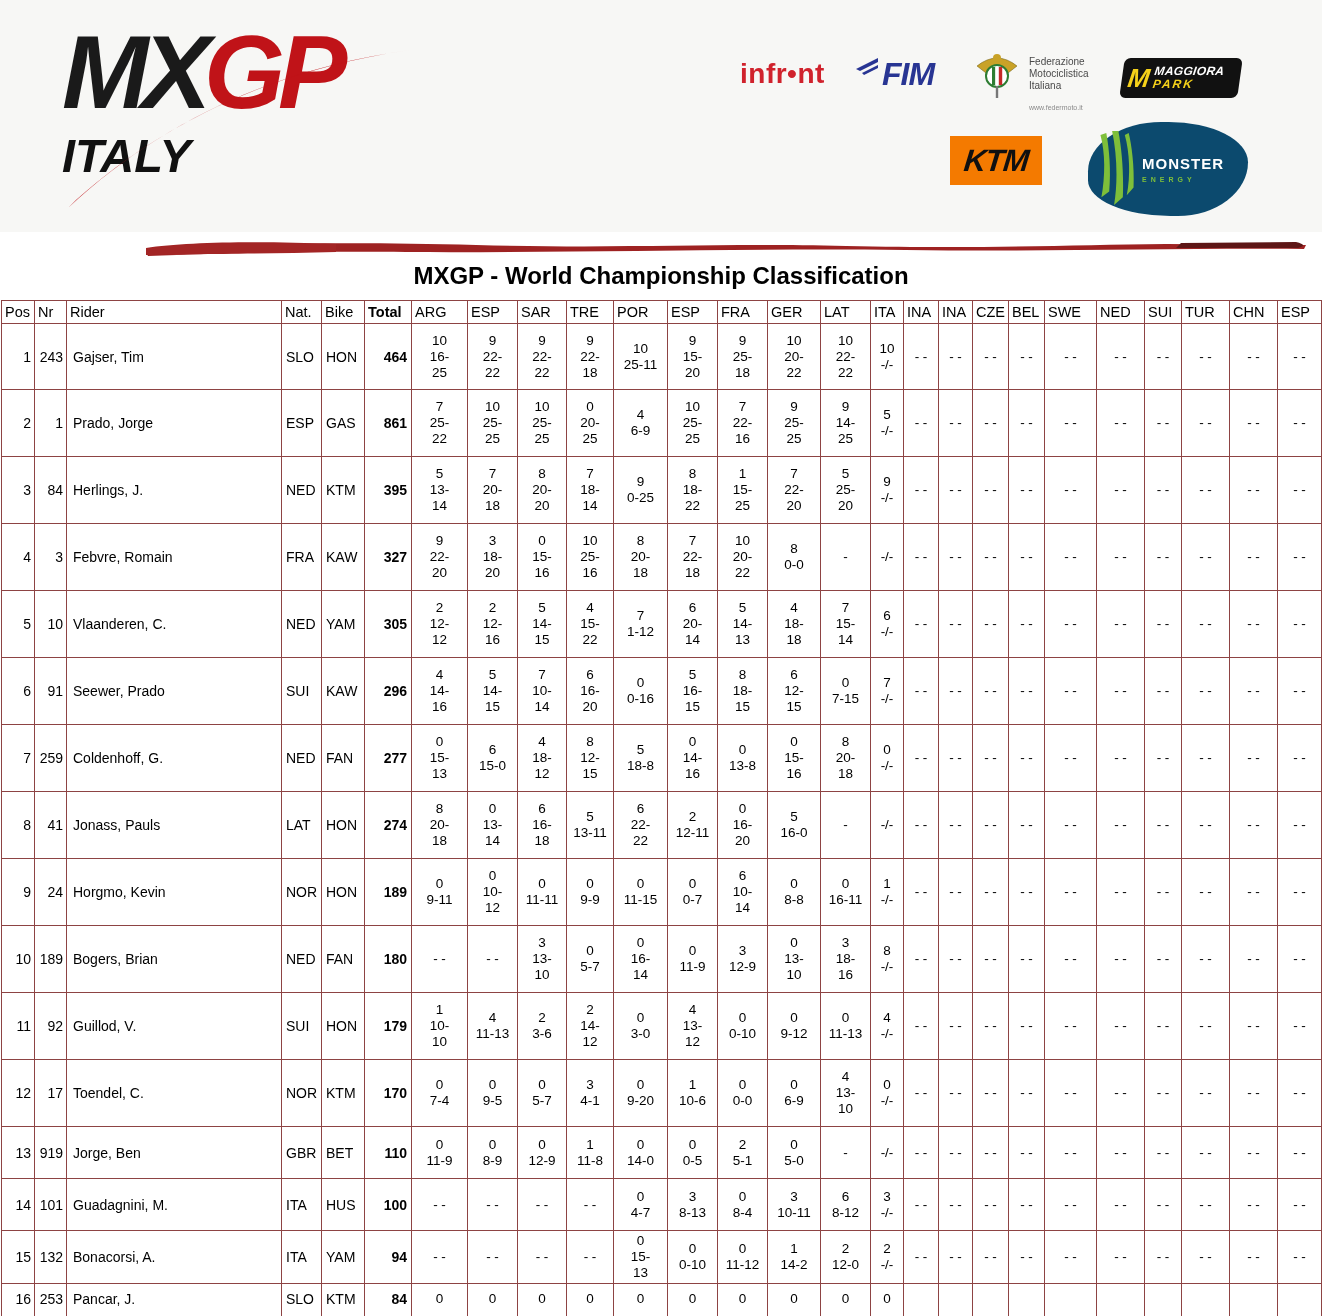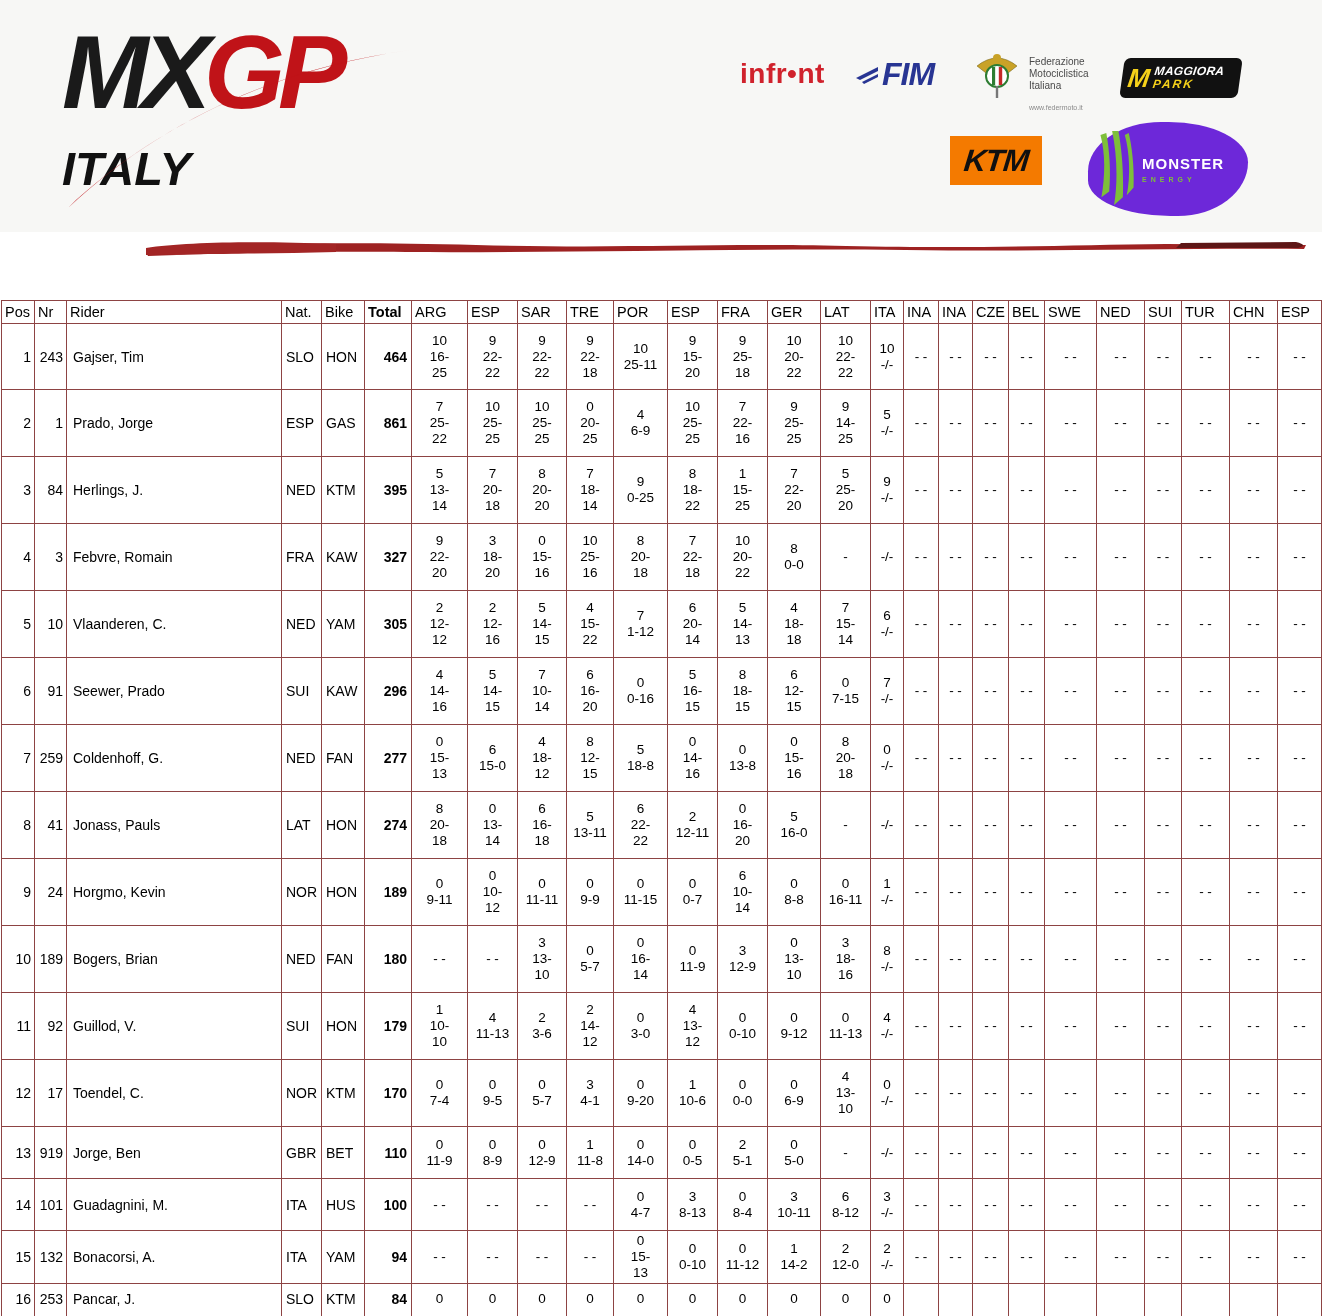--- a/index.html
+++ b/index.html
@@ -16,41 +16,41 @@
   .page{position:relative;width:1322px;height:1316px;overflow:hidden;background:#fff;}
 
   
   .hdr{position:absolute;left:0;top:0;width:1322px;height:232px;background:#f7f7f5;}
 
   .mxgp-logo{position:absolute;left:62px;top:22px;width:370px;}
   .mxgp-word{font-size:104px;font-weight:900;font-style:italic;letter-spacing:-7px;line-height:0.98;white-space:nowrap;}
   .mxgp-word .mx{color:#1a1a1a;}
   .mxgp-word .gp{color:var(--accent-red);}
   .swoosh{position:absolute;left:4px;top:18px;width:348px;height:168px;pointer-events:none;}
-  .italy{font-size:47px;font-weight:900;font-style:italic;color:#111;letter-spacing:0px;margin-top:17px;}
+  .italy{font-size:47px;font-weight:900;font-style:italic;color:#111;letter-spacing:0px;margin-top:4px;}
   .venue{font-size:19px;font-weight:700;color:#1c1c1c;letter-spacing:1.2px;margin-top:8px;white-space:nowrap;}
 
   
   .sp{position:absolute;}
   .sp-infront{left:740px;top:58px;font-size:28px;font-weight:800;color:var(--infront-red);letter-spacing:0.5px;}
-  .sp-fim{left:856px;top:56px;display:flex;align-items:center;}
+  .sp-fim{left:856px;top:56px;display:flex;align-items:flex-start;}
   .fim-wing{display:inline-block;width:24px;height:20px;margin-right:2px;}
   .fim-text{color:var(--fim-blue);font-size:32px;font-style:italic;font-weight:900;letter-spacing:-1px;}
   .sp-fmi{left:975px;top:48px;display:flex;}
   .fmi-text{margin-left:10px;padding-top:8px;}
   .fmi-line{font-size:10px;color:#4a4a4a;line-height:12px;}
   .fmi-site{font-size:7px;color:#8a8a8a;margin-top:12px;}
   .sp-maggiora{left:1122px;top:58px;width:118px;height:40px;background:#111;border-radius:6px;transform:skewX(-8deg);display:flex;align-items:center;padding:2px 6px;}
   .mag-m{color:var(--maggiora-yellow);font-size:26px;font-weight:900;font-style:italic;margin-right:4px;line-height:26px;}
   .mag-txt{display:flex;flex-direction:column;line-height:13px;}
   .mag-l1{color:#fff;font-size:12px;font-weight:900;font-style:italic;letter-spacing:0.3px;}
   .mag-l2{color:var(--maggiora-yellow);font-size:12px;font-weight:900;font-style:italic;letter-spacing:2px;}
   .sp-ktm{left:950px;top:136px;width:92px;height:49px;background:var(--ktm-orange);display:flex;align-items:center;justify-content:center;}
   .ktm-text{color:#101010;font-size:31px;font-weight:900;font-style:italic;transform:skewX(-6deg);letter-spacing:-1px;}
-  .sp-monster{left:1088px;top:122px;width:160px;height:94px;background:#6d28d9;border-radius:48% 52% 46% 54% / 55% 45% 60% 40%;display:flex;align-items:center;padding:6px 8px;}
+  .sp-monster{left:1088px;top:122px;width:160px;height:94px;background:#0c4a6e;border-radius:48% 52% 46% 54% / 55% 45% 60% 40%;display:flex;align-items:center;padding:6px 8px;}
   .claw{width:42px;height:76px;flex:0 0 auto;}
   .mon-txt{margin-left:4px;display:flex;flex-direction:column;align-items:flex-start;}
   .mon-name{color:#fff;font-size:15px;font-weight:900;letter-spacing:1px;}
   .mon-sub{color:var(--monster-green);font-size:7px;font-weight:700;letter-spacing:4px;margin-top:4px;}
 
   
   .brush{position:absolute;left:146px;top:236px;width:1165px;height:24px;}
   .title{position:absolute;left:0;top:262px;width:1322px;text-align:center;font-size:24px;font-weight:bold;color:#000;}
 
   
@@ -137,20 +137,21 @@
     </div>
 
   </div>
 
   <svg class="brush" viewBox="0 0 1165 24" preserveAspectRatio="none" xmlns="http://www.w3.org/2000/svg">
     <path d="M0,16 C60,8 180,5 330,9 C480,13 560,7 700,10 C840,13 920,9 1020,8 L1160,9 L1158,13 C1020,12 900,16 760,14 C600,12 420,17 260,16 C140,15 60,18 2,20 Z" fill="#9e2222"></path>
     <path d="M0,12 C40,6 110,5 190,8 L190,16 C110,18 40,18 0,19 Z" fill="#a32525"></path>
     <path d="M1035,7 L1150,6 C1158,8 1160,10 1152,12 L1030,12 Z" fill="#5e1616"></path>
   </svg>
 
+  <div class="title">MXGP - World Championship Classification</div>
 
   <div class="tblwrap">
     <table id="classification-table">
         <colgroup>
           <col style="width: 33px;">
           <col style="width: 32px;">
           <col style="width: 215px;">
           <col style="width: 40px;">
           <col style="width: 43px;">
           <col style="width: 47px;">

